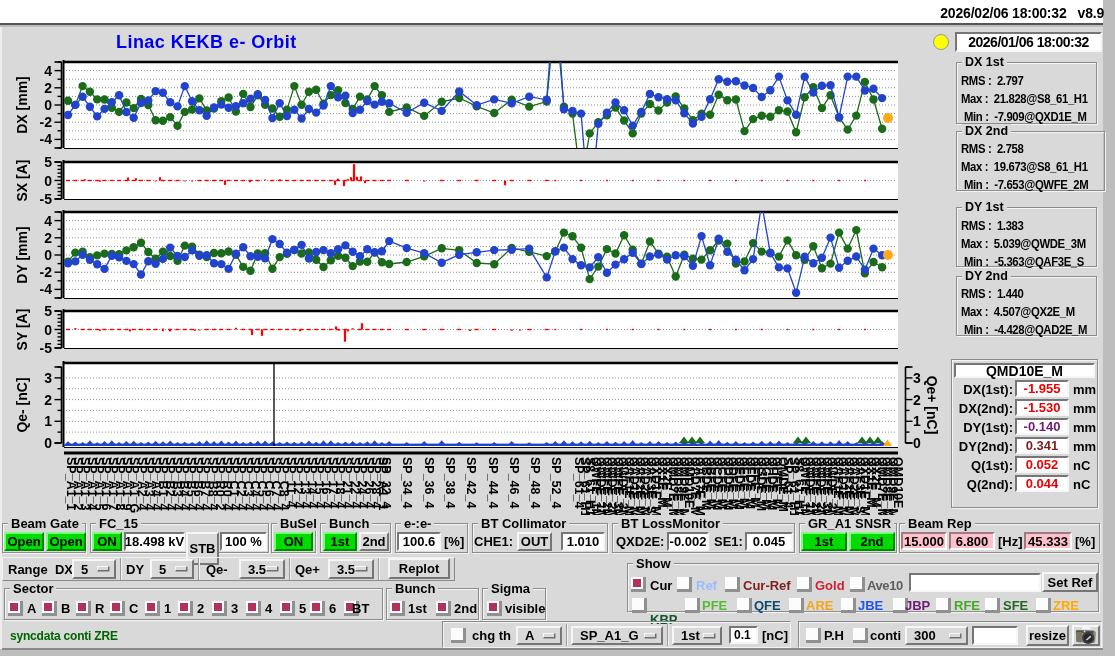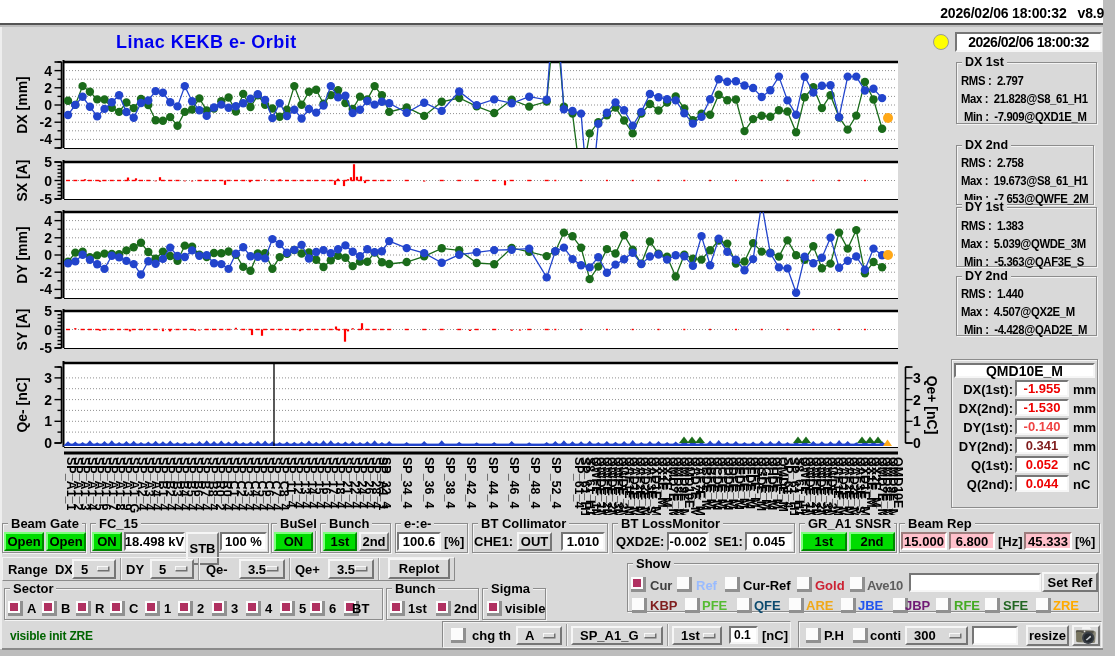--- a/index.html
+++ b/index.html
@@ -956,29 +956,29 @@
       <text x="866.5" y="402" transform="rotate(90 866.5 402)" font-size="12.5">QX1E_M</text>
       <text x="872.0" y="402" transform="rotate(90 872.0 402)" font-size="12.5">QX2E_M</text>
       <text x="877.5" y="402" transform="rotate(90 877.5 402)" font-size="12.5">QMD7E_M</text>
       <text x="883.0" y="402" transform="rotate(90 883.0 402)" font-size="12.5">QMD8E_M</text>
       <text x="888.5" y="402" transform="rotate(90 888.5 402)" font-size="12.5">QMD9E_M</text>
       <text x="894.0" y="402" transform="rotate(90 894.0 402)" font-size="12.5">QMD10E_M</text>
     </g>
   </svg>
 
 <div class="abs" style="left:933px;top:34px;width:16px;height:16px;border-radius:50%;background:#ffff00;border:1px solid #999"></div>
-<div class="abs sunkw btn" style="left:955px;top:32px;width:147px;height:20px;font-size:14px;letter-spacing:-0.5px">2026/02/06 18:00:32</div>
+<div class="abs sunkw btn" style="left:955px;top:32px;width:147px;height:20px;font-size:14px;letter-spacing:-0.5px">2026/01/06 18:00:32</div>
 
 <div class="gbox infobox" style="left:956px;top:62px;width:141px;height:62px">
     <span>DX 1st</span>
  <div class="r" style="left:4px;top:10px">RMS :&nbsp; 2.797</div>
  <div class="r" style="left:4px;top:28px">Max :&nbsp; 21.828@S8_61_H1</div>
  <div class="r" style="left:7px;top:46px">Min :&nbsp; -7.909@QXD1E_M</div>
 </div>
-<div class="gbox infobox" style="left:956px;top:145px;width:138px;height:60px">
+<div class="gbox infobox" style="left:956px;top:131px;width:149px;height:60px">
     <span>DX 2nd</span>
  <div class="r" style="left:4px;top:9px">RMS :&nbsp; 2.758</div>
  <div class="r" style="left:4px;top:27px">Max :&nbsp; 19.673@S8_61_H1</div>
  <div class="r" style="left:7px;top:45px">Min :&nbsp; -7.653@QWFE_2M</div>
 </div>
 <div class="gbox infobox" style="left:956px;top:207px;width:141px;height:60px">
     <span>DY 1st</span>
  <div class="r" style="left:4px;top:10px">RMS :&nbsp; 1.383</div>
  <div class="r" style="left:4px;top:28px">Max :&nbsp; 5.039@QWDE_3M</div>
  <div class="r" style="left:7px;top:46px">Min :&nbsp; -5.363@QAF3E_S</div>
@@ -994,21 +994,21 @@
  <div class="abs sunkw btn" style="left:2px;top:3px;width:141px;height:15px;font-size:14px">QMD10E_M</div>
 </div>
 
 <div class="lab" style="right:102px;top:382px">DX(1st):</div>
 <div class="abs sunkw btn" style="left:1015px;top:380px;width:54px;height:17px;font-size:13px;color:#ee0000">-1.955</div>
 <div class="lab" style="left:1073px;top:382px">mm</div>
 <div class="lab" style="right:102px;top:401px">DX(2nd):</div>
 <div class="abs sunkw btn" style="left:1015px;top:399px;width:54px;height:17px;font-size:13px;color:#ee0000">-1.530</div>
 <div class="lab" style="left:1073px;top:401px">mm</div>
 <div class="lab" style="right:102px;top:420px">DY(1st):</div>
-<div class="abs sunkw btn" style="left:1015px;top:418px;width:54px;height:17px;font-size:13px;color:#ef4444">-0.140</div>
+<div class="abs sunkw btn" style="left:1015px;top:418px;width:54px;height:17px;font-size:13px;color:#701a75">-0.140</div>
 <div class="lab" style="left:1073px;top:420px">mm</div>
 <div class="lab" style="right:102px;top:439px">DY(2nd):</div>
 <div class="abs sunkw btn" style="left:1015px;top:437px;width:54px;height:17px;font-size:13px;color:#7f1d1d">0.341</div>
 <div class="lab" style="left:1073px;top:439px">mm</div>
 <div class="lab" style="right:102px;top:458px">Q(1st):</div>
 <div class="abs sunkw btn" style="left:1015px;top:456px;width:54px;height:17px;font-size:13px;color:#ee0000">0.052</div>
 <div class="lab" style="left:1073px;top:458px">nC</div>
 <div class="lab" style="right:102px;top:477px">Q(2nd):</div>
 <div class="abs sunkw btn" style="left:1015px;top:475px;width:54px;height:17px;font-size:13px;color:#ee0000">0.044</div>
 <div class="lab" style="left:1073px;top:477px">nC</div>
@@ -1126,33 +1126,33 @@
 <div class="gbox" style="left:482px;top:588px;width:64px;height:32px">
     <span>Sigma</span>
   </div>
 <div class="cb on" style="left:487px;top:601px"></div>
 <div class="lab" style="left:505px;top:601px">visible</div>
 
 <div class="gbox" style="left:627px;top:563px;width:472px;height:49px">
     <span>Show</span>
   </div>
 <div class="cb on" style="left:631px;top:577px"></div>
-<div class="lab" style="left:650px;top:578px;color:#404040">Cur</div>
+<div class="lab" style="left:650px;top:578px;color:#000000">Cur</div>
 <div class="cb" style="left:677px;top:577px"></div>
 <div class="lab" style="left:696px;top:578px;color:#99bbff">Ref</div>
 <div class="cb" style="left:725px;top:577px"></div>
-<div class="lab" style="left:743px;top:578px;color:#000000">Cur-Ref</div>
+<div class="lab" style="left:743px;top:578px;color:#7f1d1d">Cur-Ref</div>
 <div class="cb" style="left:797px;top:577px"></div>
 <div class="lab" style="left:815px;top:578px;color:#cc2233">Gold</div>
 <div class="cb" style="left:850px;top:577px"></div>
 <div class="lab" style="left:867px;top:578px;color:#5e5e5e;letter-spacing:-0.4px">Ave10</div>
 <div class="abs sunkw" style="left:909px;top:573px;width:132px;height:19px"></div>
 <div class="btn raised" style="left:1042px;top:572px;width:56px;height:20px">Set Ref</div>
 <div class="cb" style="left:632px;top:598px"></div>
-<div class="lab" style="left:650px;top:598px;color:#7f1d1d">KBP</div>
+<div class="lab" style="left:650px;top:612px;color:#14532d">KBP</div>
 <div class="cb" style="left:685px;top:598px"></div>
 <div class="lab" style="left:702px;top:598px;color:#55bb33">PFE</div>
 <div class="cb" style="left:737px;top:598px"></div>
 <div class="lab" style="left:754px;top:598px;color:#0c4a6e">QFE</div>
 <div class="cb" style="left:789px;top:598px"></div>
 <div class="lab" style="left:806px;top:598px;color:#f0a818">ARE</div>
 <div class="cb" style="left:841px;top:598px"></div>
 <div class="lab" style="left:858px;top:598px;color:#2255ee">JBE</div>
 <div class="cb" style="left:893px;top:598px"></div>
 <div class="lab" style="left:905px;top:598px;color:#701a75">JBP</div>
@@ -1189,14 +1189,14 @@
       <path d="M2 6.5 Q2 5 3.5 5 L20.5 5.5 Q23 5.8 22.8 8 L22 17 Q21.8 18.5 20 18.3 L4 17.5 Q2.2 17.3 2.2 15.5 Z" fill="#8a8878"></path>
       <path d="M2 6.5 Q2 5 3.5 5 L20.5 5.5 L20.3 8.2 L2.1 7.6 Z" fill="#55534a"></path>
       <rect x="2.5" y="6.8" width="5.5" height="10.5" rx="1" fill="#77745f"></rect>
       <circle cx="14.8" cy="13" r="6.4" fill="#3a3f46"></circle>
       <circle cx="14.8" cy="13" r="4.6" fill="#23282e"></circle>
       <path d="M12.2 14.8 L17 10.6 L18 12 L13.5 15.8 Z" fill="#c8ccd0"></path>
       <circle cx="11" cy="6.2" r="0.9" fill="#ddd"></circle>
     </svg>
   </div>
 
-<div class="abs" style="left:10px;top:629px;font-size:12px;font-weight:bold;color:#006400;letter-spacing:-0.2px">visible init ZRE</div>
+<div class="abs" style="left:10px;top:629px;font-size:12px;font-weight:bold;color:#006400;letter-spacing:-0.2px">syncdata conti ZRE</div>
 <div class="abs" id="statusline"></div>
 
 </body></html>

